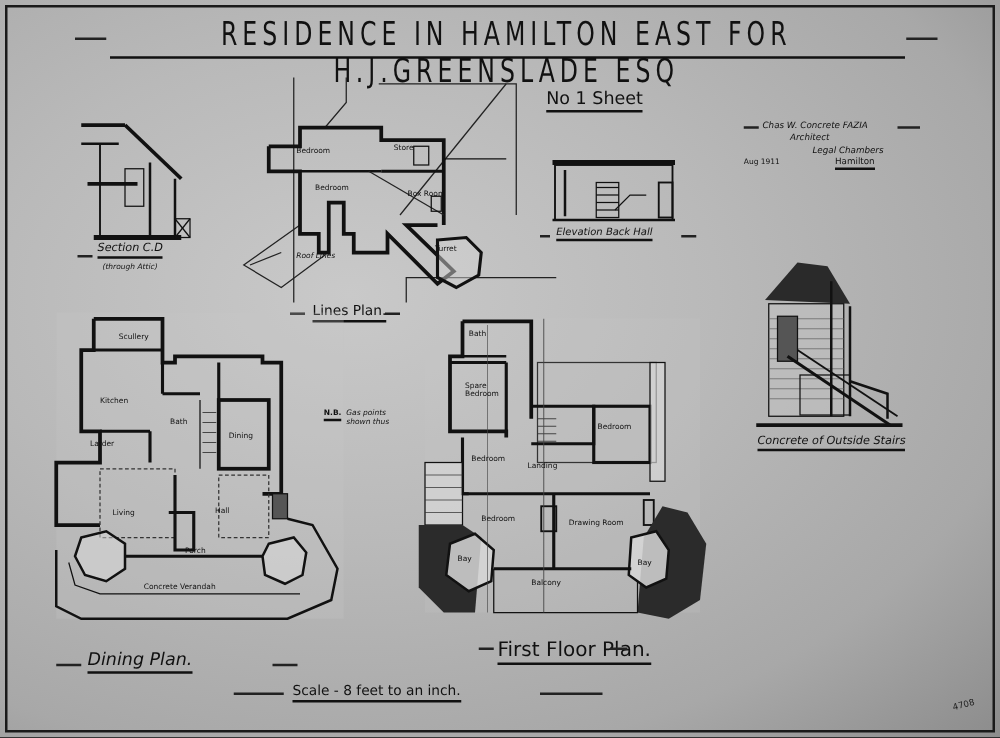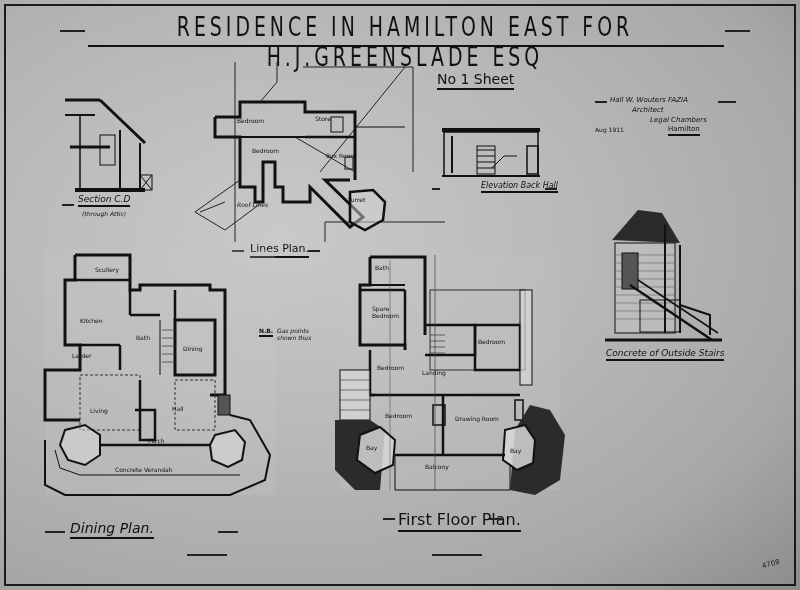--- a/index.html
+++ b/index.html
@@ -26,21 +26,21 @@
 
   <div class="title">RESIDENCE IN HAMILTON EAST FOR H.J.GREENSLADE ESQ</div>
   <div class="title-line"></div>
   <div class="dash" style="left:60px;top:30px;width:25px;"></div>
   <div class="dash" style="left:725px;top:30px;width:25px;"></div>
 
   <div class="lbl ul" style="left:437px;top:71px;font-size:14px;">No 1 Sheet</div>
 
   <div>
     <div class="dash" style="left:595px;top:101px;width:12px;"></div>
-    <div class="lbl" style="left:610px;top:96px;font-size:7px;font-style:italic;">Hall W. Wouters FAZIA</div>
+    <div class="lbl" style="left:610px;top:96px;font-size:7px;font-style:italic;">Chas W. Concrete FAZIA</div>
     <div class="dash" style="left:718px;top:101px;width:18px;"></div>
     <div class="lbl" style="left:632px;top:106px;font-size:7px;font-style:italic;">Architect</div>
     <div class="lbl" style="left:650px;top:116px;font-size:7px;font-style:italic;">Legal Chambers</div>
     <div class="lbl" style="left:595px;top:126px;font-size:6px;">Aug 1911</div>
     <div class="lbl ul" style="left:668px;top:125px;font-size:7px;">Hamilton</div>
   </div>
 
   <svg style="left:65px;top:95px;" width="95" height="105">
     <line x1="0" y1="5" x2="35" y2="5" stroke="#111" stroke-width="3"></line>
     <line x1="35" y1="5" x2="80" y2="48" stroke="#111" stroke-width="3"></line>
@@ -98,21 +98,21 @@
     <rect x="35" y="18" width="18" height="28" fill="none" stroke="#111"></rect>
     <line x1="35" y1="22" x2="53" y2="22" stroke="#111"></line>
       <line x1="35" y1="28" x2="53" y2="28" stroke="#111"></line>
     <line x1="35" y1="34" x2="53" y2="34" stroke="#111"></line>
       <line x1="35" y1="40" x2="53" y2="40" stroke="#111"></line>
     <polyline points="50,40 62,28 75,28" stroke="#111" fill="none"></polyline>
     <rect x="85" y="18" width="11" height="28" fill="none" stroke="#111" stroke-width="1.5"></rect>
     <line x1="0" y1="48" x2="98" y2="48" stroke="#111" stroke-width="2"></line>
   </svg>
   <div class="dash" style="left:432px;top:188px;width:8px;"></div>
-  <div class="lbl ul" style="left:445px;top:181px;font-size:8px;font-style:italic;margin-left:36px;">Elevation Back Hall</div>
+  <div class="lbl ul" style="left:445px;top:181px;font-size:8px;font-style:italic;">Elevation Back Hall</div>
   <div class="dash" style="left:545px;top:188px;width:12px;"></div>
 
   <svg style="left:600px;top:205px;" width="125" height="140">
     <polygon points="12,35 38,5 62,8 80,38" fill="#2a2a2a"></polygon>
     <rect x="15" y="38" width="60" height="90" fill="rgba(200,200,200,.4)" stroke="#111"></rect>
     <g stroke="#666" stroke-width="0.6">
       <line x1="15" y1="50" x2="75" y2="50"></line>
         <line x1="15" y1="58" x2="75" y2="58"></line>
       <line x1="15" y1="66" x2="75" y2="66"></line>
         <line x1="15" y1="74" x2="75" y2="74"></line>
@@ -234,16 +234,17 @@
     <div class="rl" style="left:455px;top:415px;">Drawing Room</div>
     <div class="rl" style="left:425px;top:463px;">Balcony</div>
     <div class="rl" style="left:366px;top:444px;">Bay</div>
     <div class="rl" style="left:510px;top:447px;">Bay</div>
     <div class="dash" style="left:383px;top:518px;width:12px;"></div>
     <div class="lbl ul" style="left:398px;top:510px;font-size:16px;">First Floor Plan.</div>
     <div class="dash" style="left:488px;top:518px;width:14px;"></div>
   </div>
 
   <div class="dash" style="left:187px;top:554px;width:40px;"></div>
+  <div class="lbl ul" style="left:234px;top:546px;font-size:11px;">Scale - 8 feet to an inch.</div>
   <div class="dash" style="left:432px;top:554px;width:50px;"></div>
 
   <div class="stamp">4708</div>
 </div>
 
 </body></html>

